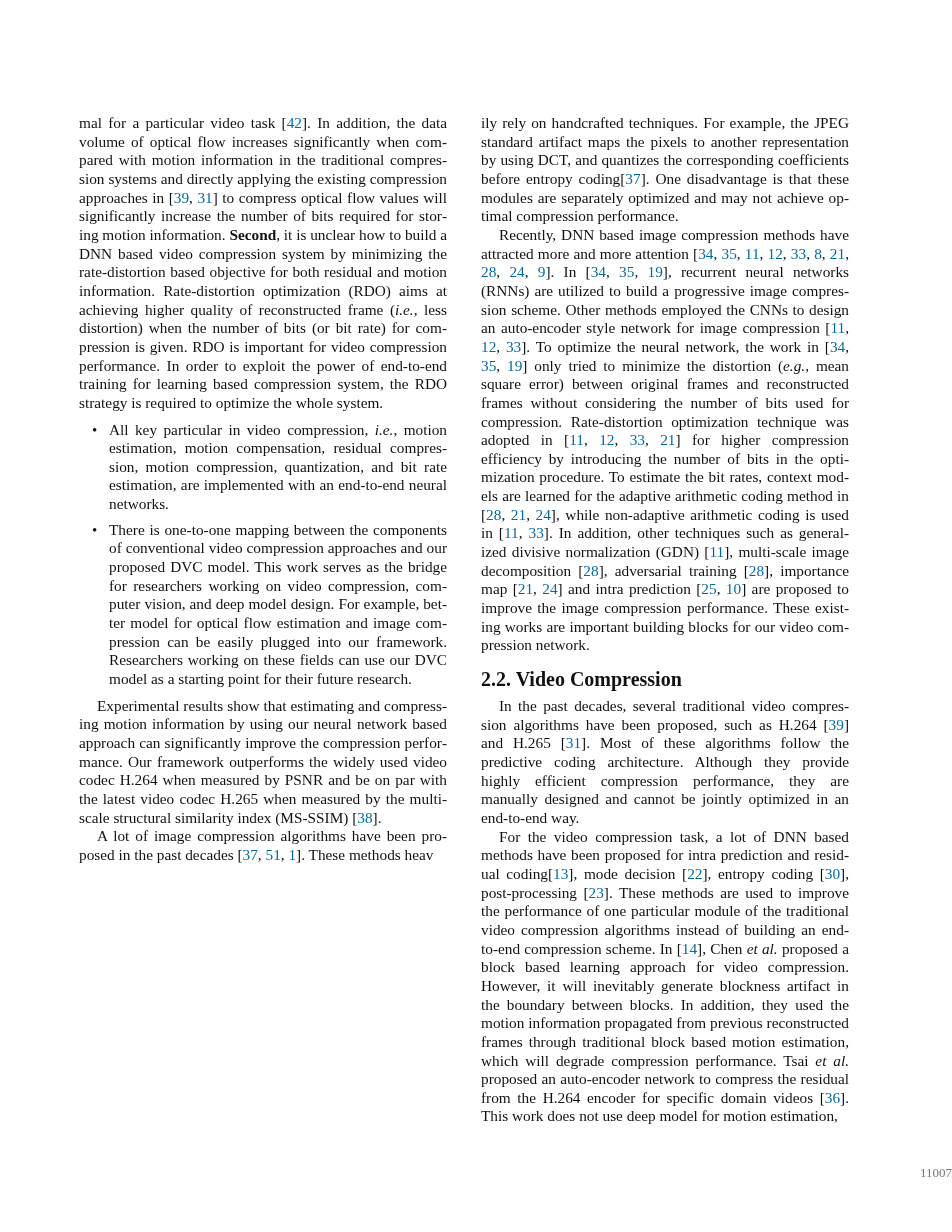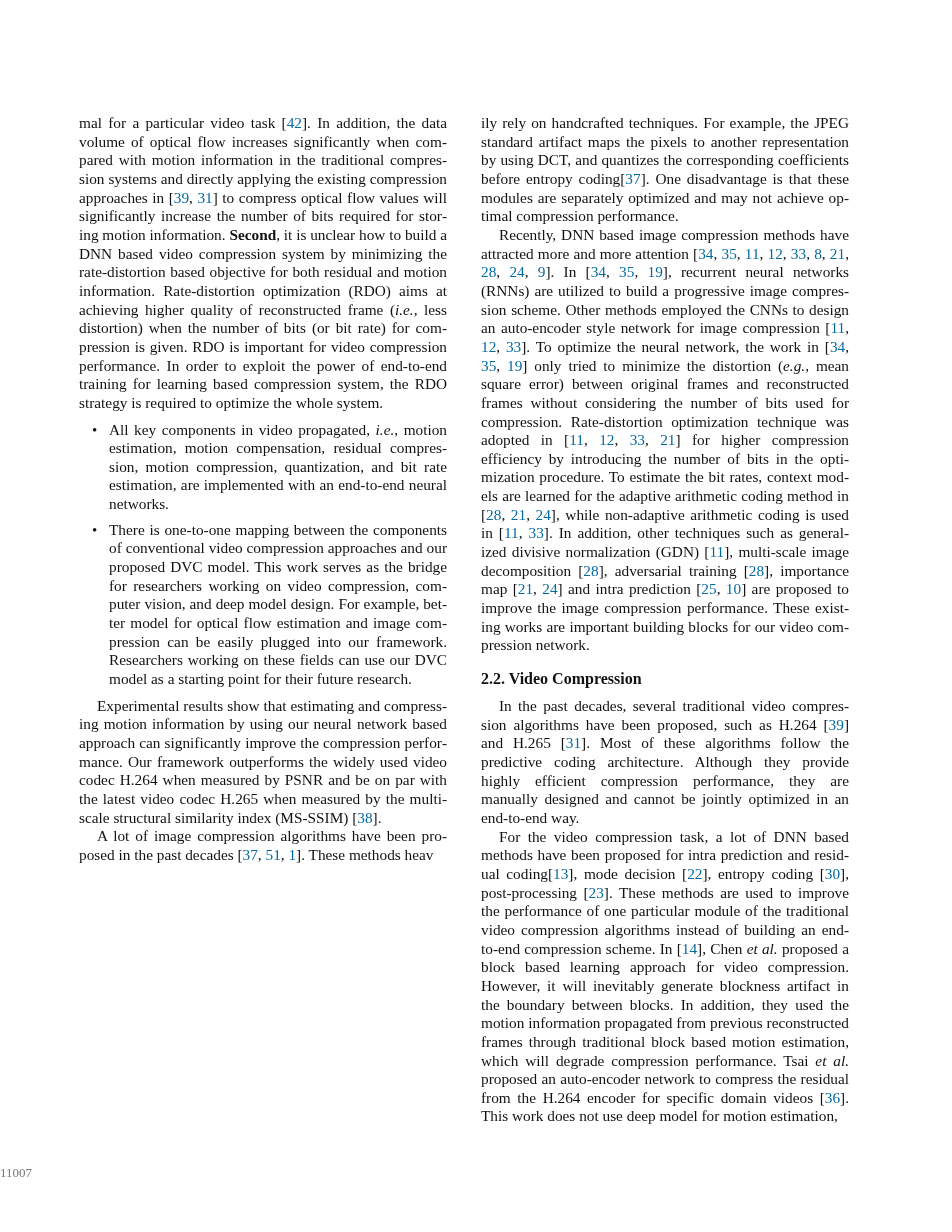--- a/index.html
+++ b/index.html
@@ -10,34 +10,34 @@
   .col.right { left: 481px; }
   p { margin: 0; text-align: justify; hyphens: manual; }
   p.indent { text-indent: 18px; }
   .cite { color: #0369a1; }
   b { font-weight: bold; }
   i { font-style: italic; }
   ul.bullets { margin: 8px 0 8px 0; padding: 0 0 0 30px; list-style: none; }
   ul.bullets li { position: relative; text-align: justify; margin-bottom: 7px; }
   ul.bullets li::before { content: "\2022"; position: absolute; left: -17px; top: 0; font-size: 15px; }
   h2 { font-size: 18.5px; font-weight: bold; margin: 18px 0 8px 0; line-height: 22px; }
-  h3 { font-size: 16px; font-weight: bold; margin: 6px 0 8px 0; line-height: 20px; }
+  h3 { font-size: 20px; font-weight: bold; margin: 6px 0 8px 0; line-height: 20px; }
   h3.sec22 { margin-top: 14px; }
-  .page-number { position: absolute; top: 1165px; left: 0; width: 952px; text-align: left;
+  .page-number { position: absolute; top: 1165px; left: 0; width: 952px; text-align: right;
                  font-size: 13px; color: #777; }
 </style>
 </head>
 <body>
 
 <div class="col left">
   <p><span>mal for a particular video task [</span><a class="cite">42</a><span>]. In addition, the data volume of optical flow increases significantly when com­pared with motion information in the traditional compres­sion systems and directly applying the existing compression approaches in [</span><a class="cite">39</a><span>, </span><a class="cite">31</a><span>] to compress optical flow values will significantly increase the number of bits required for stor­ing motion information. </span><b>Second</b><span>, it is unclear how to build a DNN based video compression system by minimizing the rate-distortion based objective for both residual and motion information. Rate-distortion optimization (RDO) aims at achieving higher quality of reconstructed frame (</span><i>i.e.</i><span>, less distortion) when the number of bits (or bit rate) for com­pression is given. RDO is important for video compression performance. In order to exploit the power of end-to-end training for learning based compression system, the RDO strategy is required to optimize the whole system.</span></p>
 
 
   <ul class="bullets">
-    <li><span>All key components in video propagated, </span><i>i.e.</i><span>, motion estimation, motion compensation, residual compres­sion, motion compression, quantization, and bit rate estimation, are implemented with an end-to-end neu­ral networks.</span></li>
+    <li><span>All key particular in video compression, </span><i>i.e.</i><span>, motion estimation, motion compensation, residual compres­sion, motion compression, quantization, and bit rate estimation, are implemented with an end-to-end neu­ral networks.</span></li>
     <li>There is one-to-one mapping between the components of conventional video compression approaches and our proposed DVC model. This work serves as the bridge for researchers working on video compression, com­puter vision, and deep model design. For example, bet­ter model for optical flow estimation and image com­pression can be easily plugged into our framework. Researchers working on these fields can use our DVC model as a starting point for their future research.</li>
   </ul>
 
   <p class="indent"><span>Experimental results show that estimating and compress­ing motion information by using our neural network based approach can significantly improve the compression perfor­mance. Our framework outperforms the widely used video codec H.264 when measured by PSNR and be on par with the latest video codec H.265 when measured by the multi-scale structural similarity index (MS-SSIM) [</span><a class="cite">38</a><span>].</span></p>
 
 
   <p class="indent"><span>A lot of image compression algorithms have been pro­posed in the past decades [</span><a class="cite">37</a><span>, </span><a class="cite">51</a><span>, </span><a class="cite">1</a><span>]. These methods heav­</span></p>
 </div>
 
 <div class="col right">

